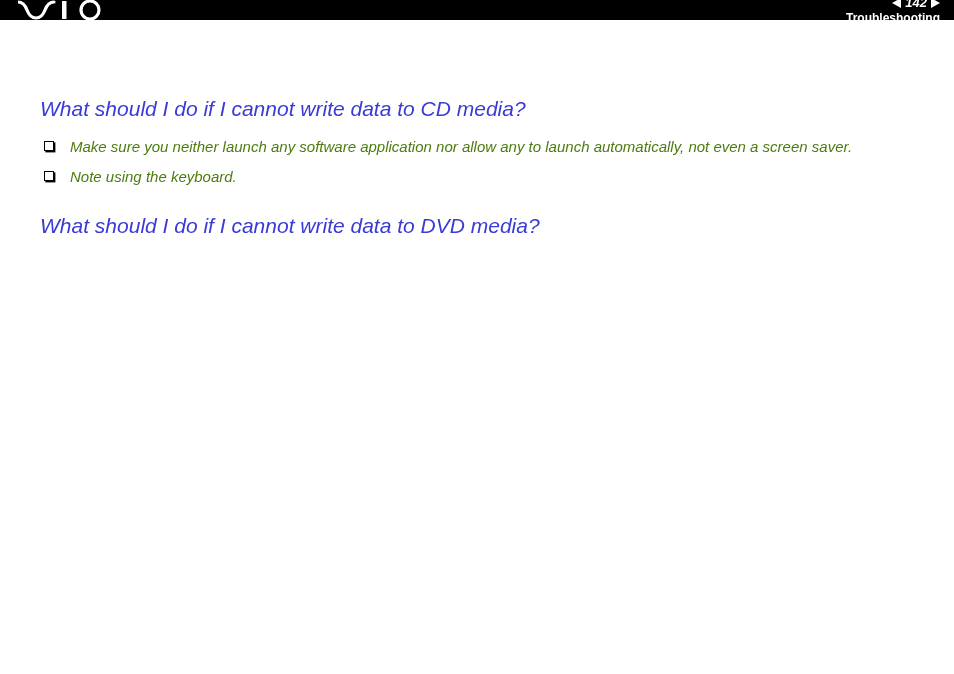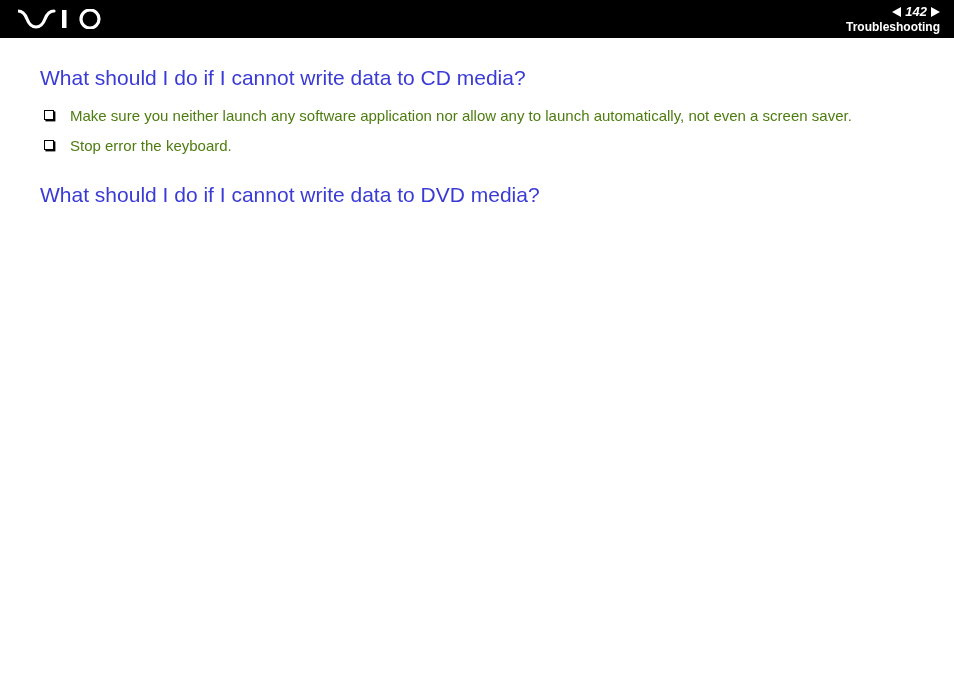--- a/index.html
+++ b/index.html
@@ -5,21 +5,21 @@
   * { margin: 0; padding: 0; box-sizing: border-box; }
   body {
     width: 954px;
     height: 674px;
     background: #ffffff;
     font-family: Arial, Helvetica, sans-serif;
     overflow: hidden;
   }
   .header {
     width: 100%;
-    height: 38px;
+    height: 20px;
     background: #000000;
     display: flex;
     align-items: center;
     justify-content: space-between;
     padding: 0 14px 0 18px;
   }
   .logo {
     display: flex;
     align-items: center;
     height: 100%;
@@ -51,21 +51,22 @@
     padding: 0 2px;
   }
   .section-label {
     color: #ffffff;
     font-weight: bold;
     font-size: 12px;
     margin-top: 1px;
     text-align: center;
   }
   .content {
-    padding: 28px 40px 0 40px;
+    padding: 77px 40px 0 40px;
+    font-style: italic;
   }
   .heading {
     color: #3a3ad6;
     font-size: 21px;
     font-weight: 400;
     margin-bottom: 16px;
   }
   .heading2 { margin-top: 26px; }
   ul.bullets {
     list-style: none;
@@ -115,21 +116,21 @@
 <div class="content">
 
   <h2 class="heading">What should I do if I cannot write data to CD media?</h2>
   <ul class="bullets">
     <li>
       <span class="bullet-mark"></span>
       <span class="bullet-text">Make sure you neither launch any software application nor allow any to launch automatically, not even a screen saver.</span>
     </li>
     <li>
       <span class="bullet-mark"></span>
-      <span class="bullet-text">Stop error the keyboard.</span>
+      <span class="bullet-text">Note using the keyboard.</span>
     </li>
   </ul>
 
   <h2 class="heading heading2">What should I do if I cannot write data to DVD media?</h2>
   <ul class="bullets">
   </ul>
 
 </div>
 
 </body></html>

